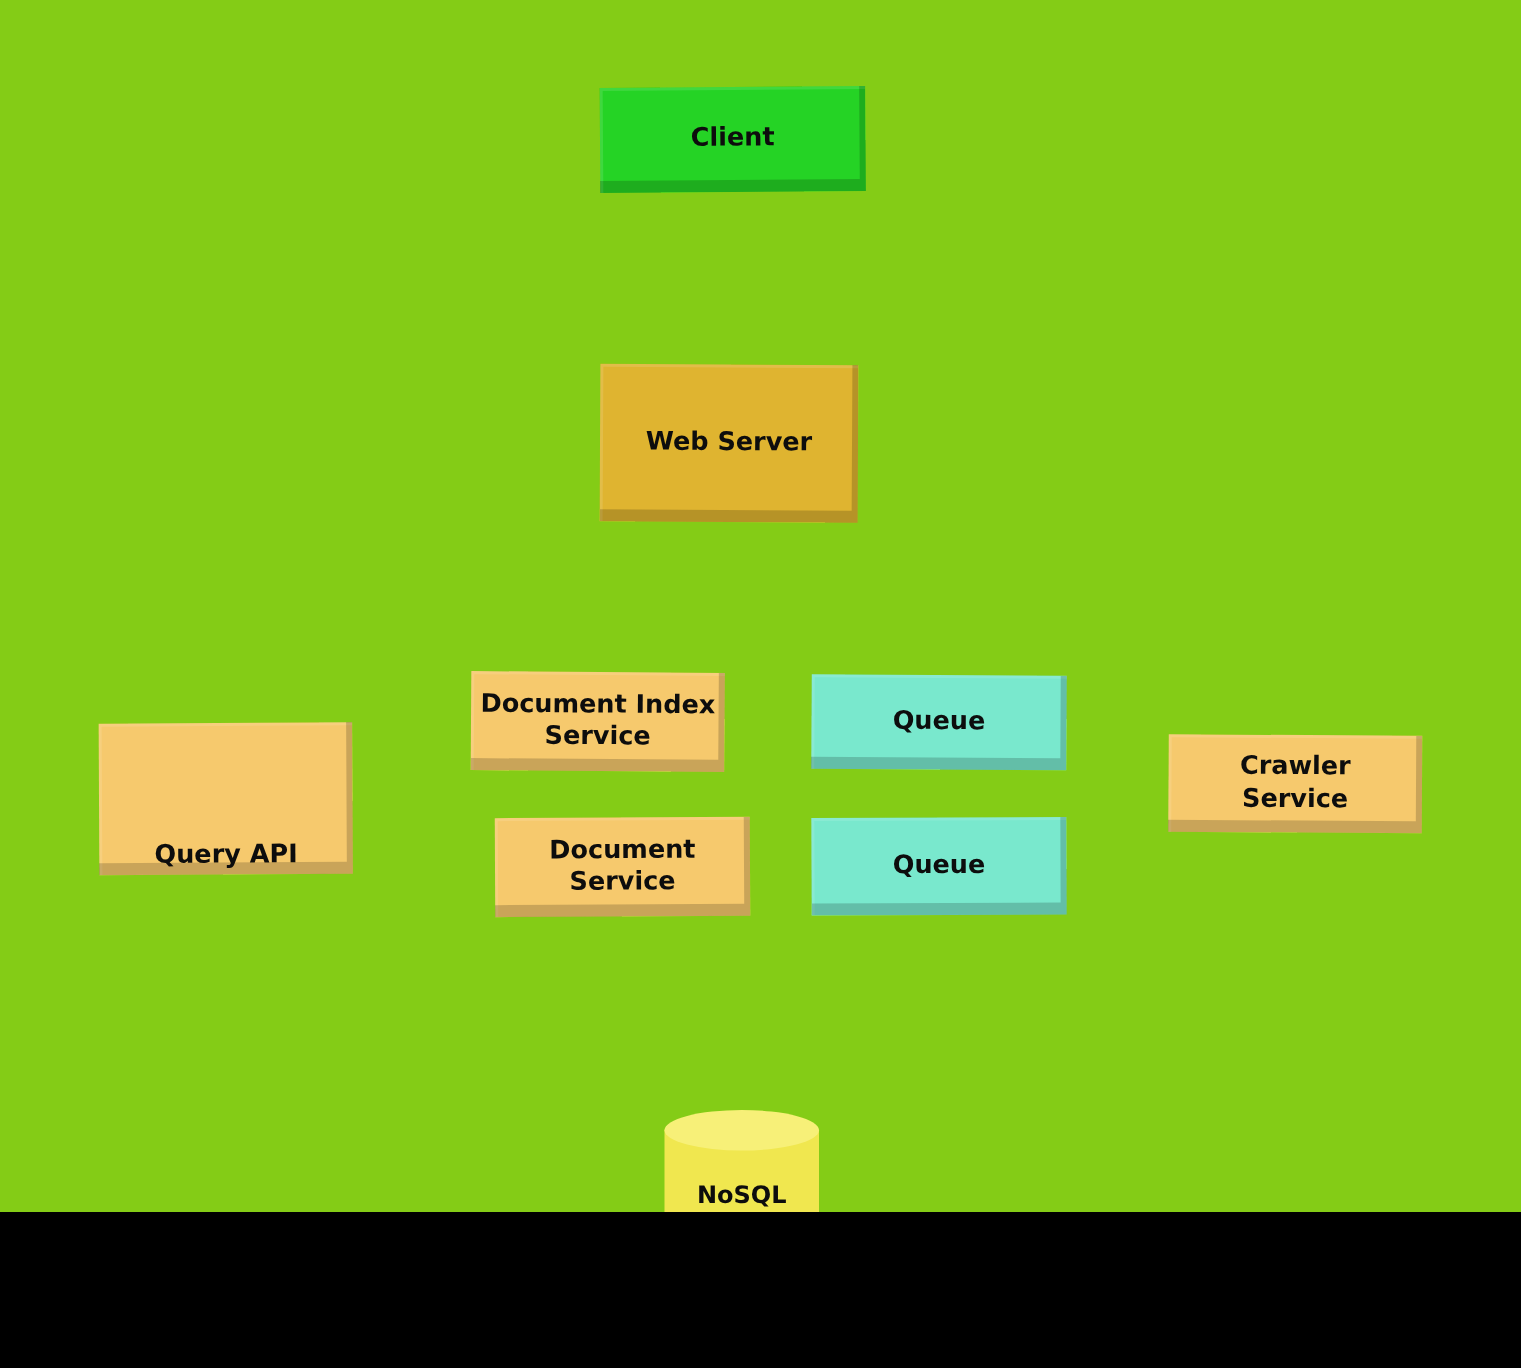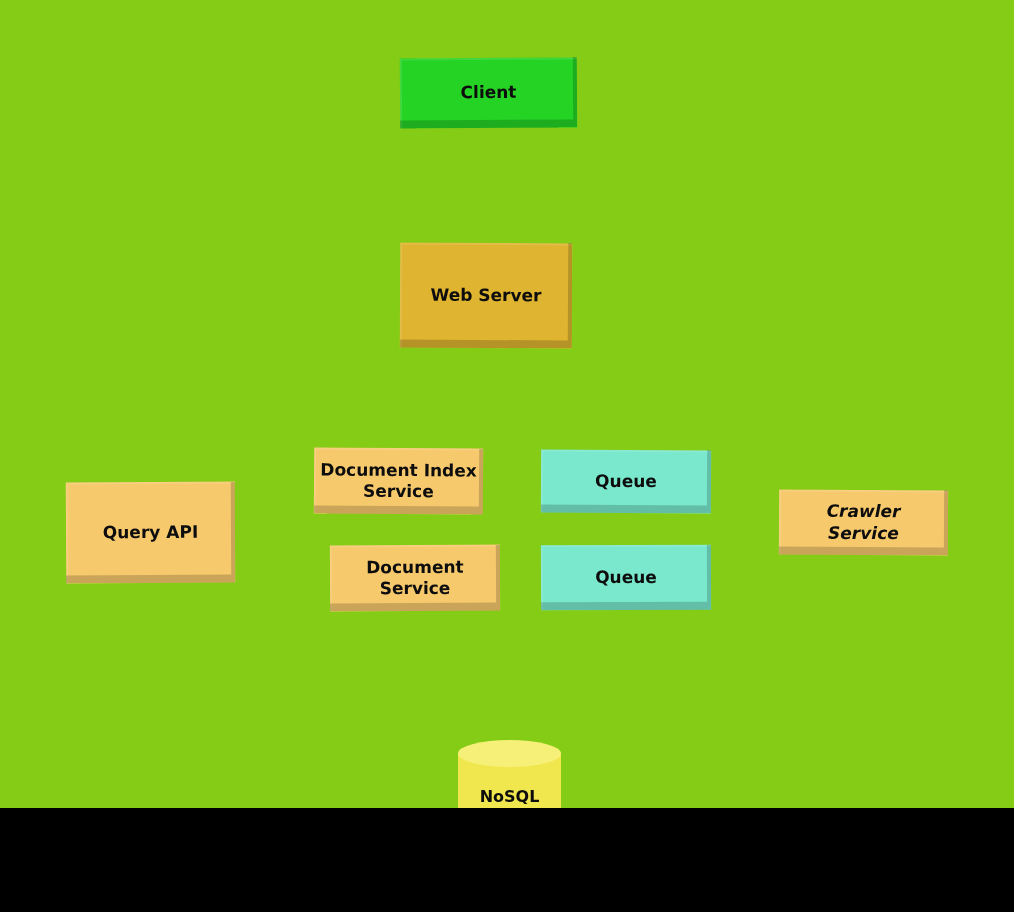--- a/index.html
+++ b/index.html
@@ -27,29 +27,29 @@
     line-height: 1.25;
     box-shadow: inset -4px -8px 0 rgba(0,0,0,0.18), inset 2px 2px 0 rgba(255,255,255,0.12);
   }
   .node .label {
     white-space: pre-line;
     padding: 2px 6px;
   }
   
   .n-client        { left: 400px; top:  58px; width: 177px; height:  70px; transform: rotate(-0.4deg); }
   .n-web-server    { left: 400px; top: 243px; width: 172px; height: 105px; transform: rotate(0.3deg); }
-  .n-query-api     { left:  66px; top: 482px; width: 169px; height: 101px; transform: rotate(-0.3deg); }
+  .n-query-api     { left:  66px; top: 482px; width: 169px; height: 101px; transform: rotate(-0.3deg); align-items: flex-end; }
   .n-reverse-index { left: 314px; top: 448px; width: 169px; height:  66px; transform: rotate(0.4deg); }
   .n-document      { left: 330px; top: 545px; width: 170px; height:  66px; transform: rotate(-0.3deg); }
   .n-queue-1       { left: 541px; top: 450px; width: 170px; height:  63px; transform: rotate(0.3deg); }
   .n-queue-2       { left: 541px; top: 545px; width: 170px; height:  65px; transform: rotate(-0.2deg); }
-  .n-crawler       { left: 779px; top: 490px; width: 169px; height:  65px; transform: rotate(0.3deg); font-style: italic; }
+  .n-crawler       { left: 779px; top: 490px; width: 169px; height:  65px; transform: rotate(0.3deg); }
   
   .n-nosql {
-    left: 458px; top: 740px; width: 103px; height: 110px;
+    left: 443px; top: 740px; width: 103px; height: 110px;
     box-shadow: none;
     background: transparent !important;
   }
   .cyl-part { position: absolute; left: 0; right: 0; }
   .cyl-body   { top: 13px; bottom: 13px; }
   .cyl-top    { top: 0; height: 27px; border-radius: 50%; }
   .cyl-bottom { bottom: 0; height: 27px; border-radius: 50%;
                 box-shadow: inset 0 -5px 0 rgba(0,0,0,0.22); }
   .cyl-label {
     position: absolute;

